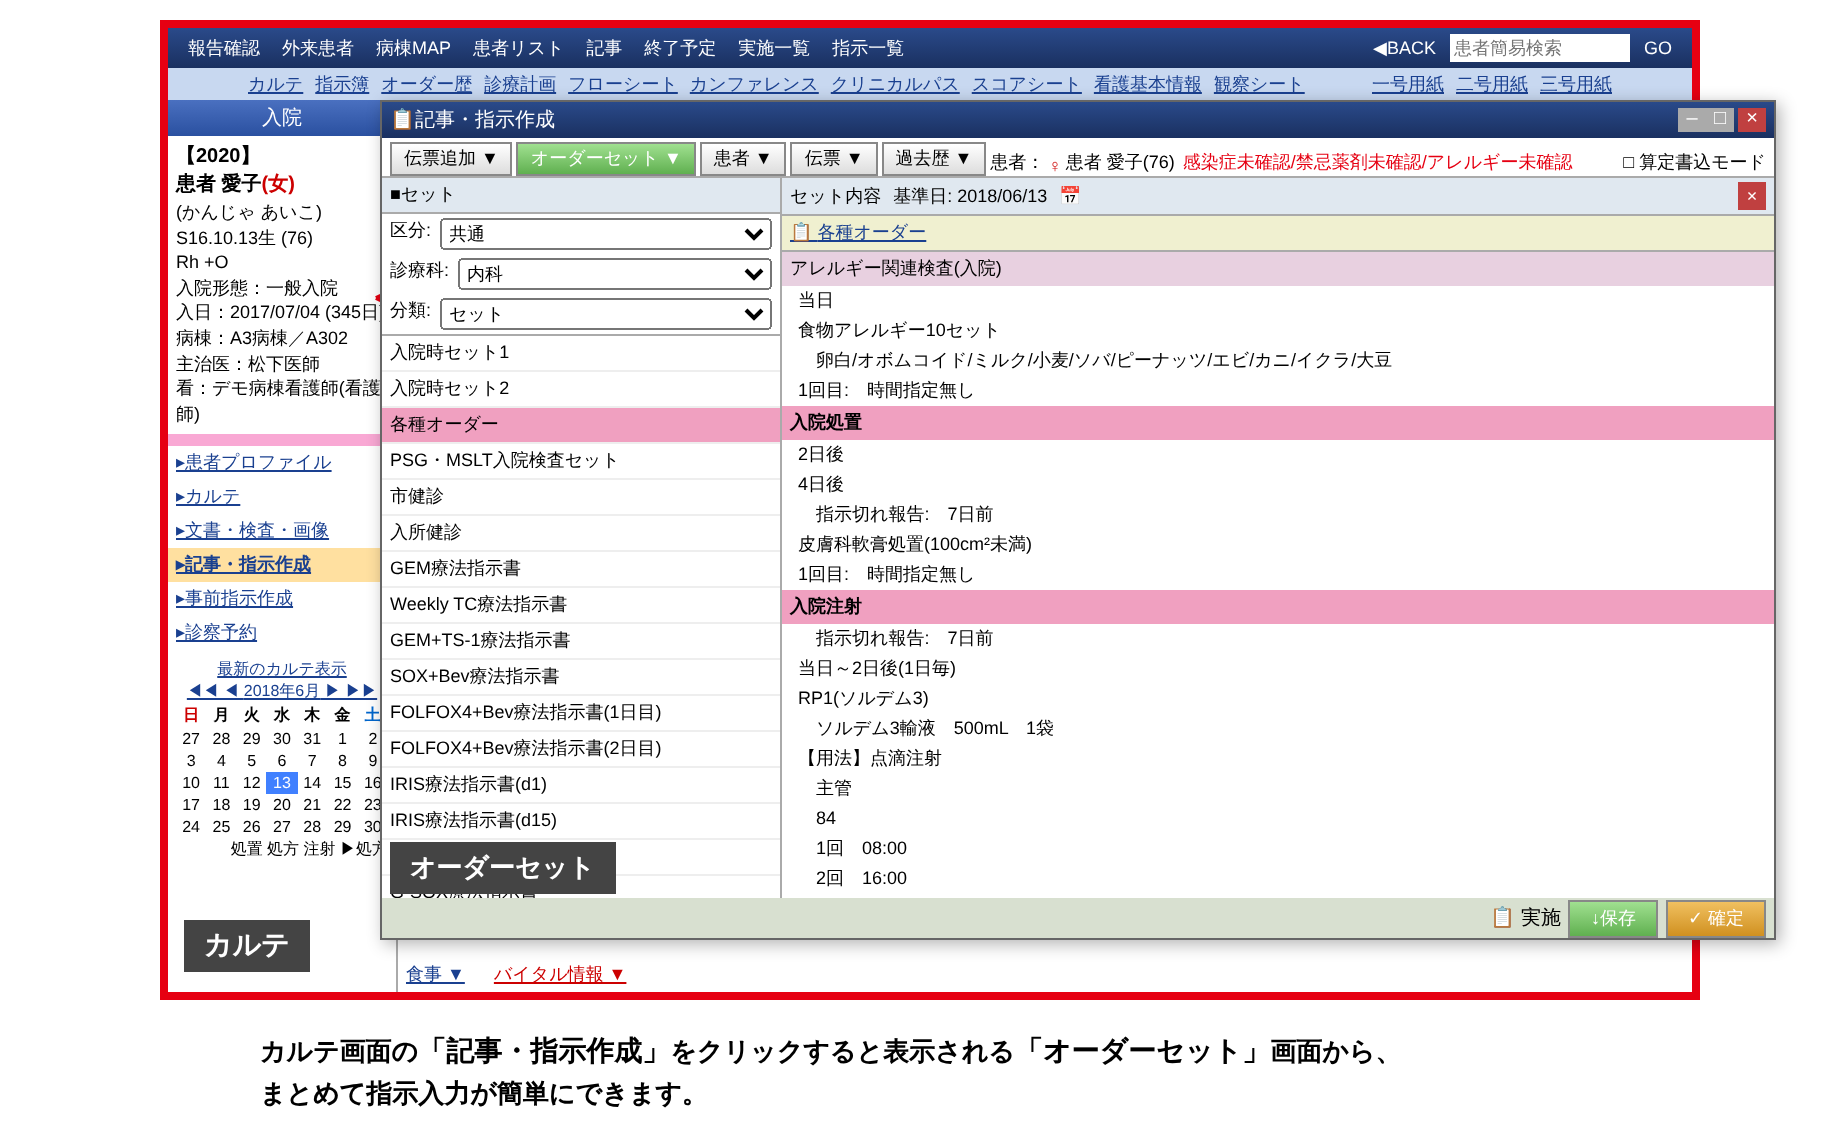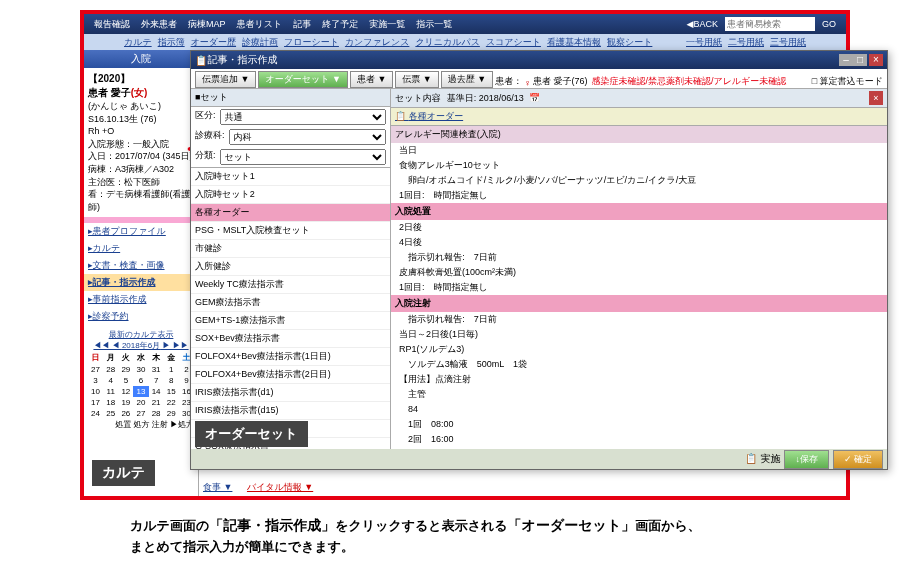--- a/index.html
+++ b/index.html
@@ -345,22 +345,22 @@
           <span>分類:</span>
           <select><option>セット</option></select>
         </div>
       <div class="list" id="setlist">
           <div>入院時セット1</div>
           <div>入院時セット2</div>
           <div class="sel">各種オーダー</div>
           <div>PSG・MSLT入院検査セット</div>
           <div>市健診</div>
           <div>入所健診</div>
+          <div>GEM療法指示書</div>
           <div>Weekly TC療法指示書</div>
-          <div>GEM療法指示書</div>
           <div>GEM+TS-1療法指示書</div>
           <div>SOX+Bev療法指示書</div>
           <div>FOLFOX4+Bev療法指示書(1日目)</div>
           <div>FOLFOX4+Bev療法指示書(2日目)</div>
           <div>IRIS療法指示書(d1)</div>
           <div>IRIS療法指示書(d15)</div>
           <div>nab-PTX+GEM療法指示書</div>
           <div>G-SOX療法指示書</div>
         </div>
     </div>

